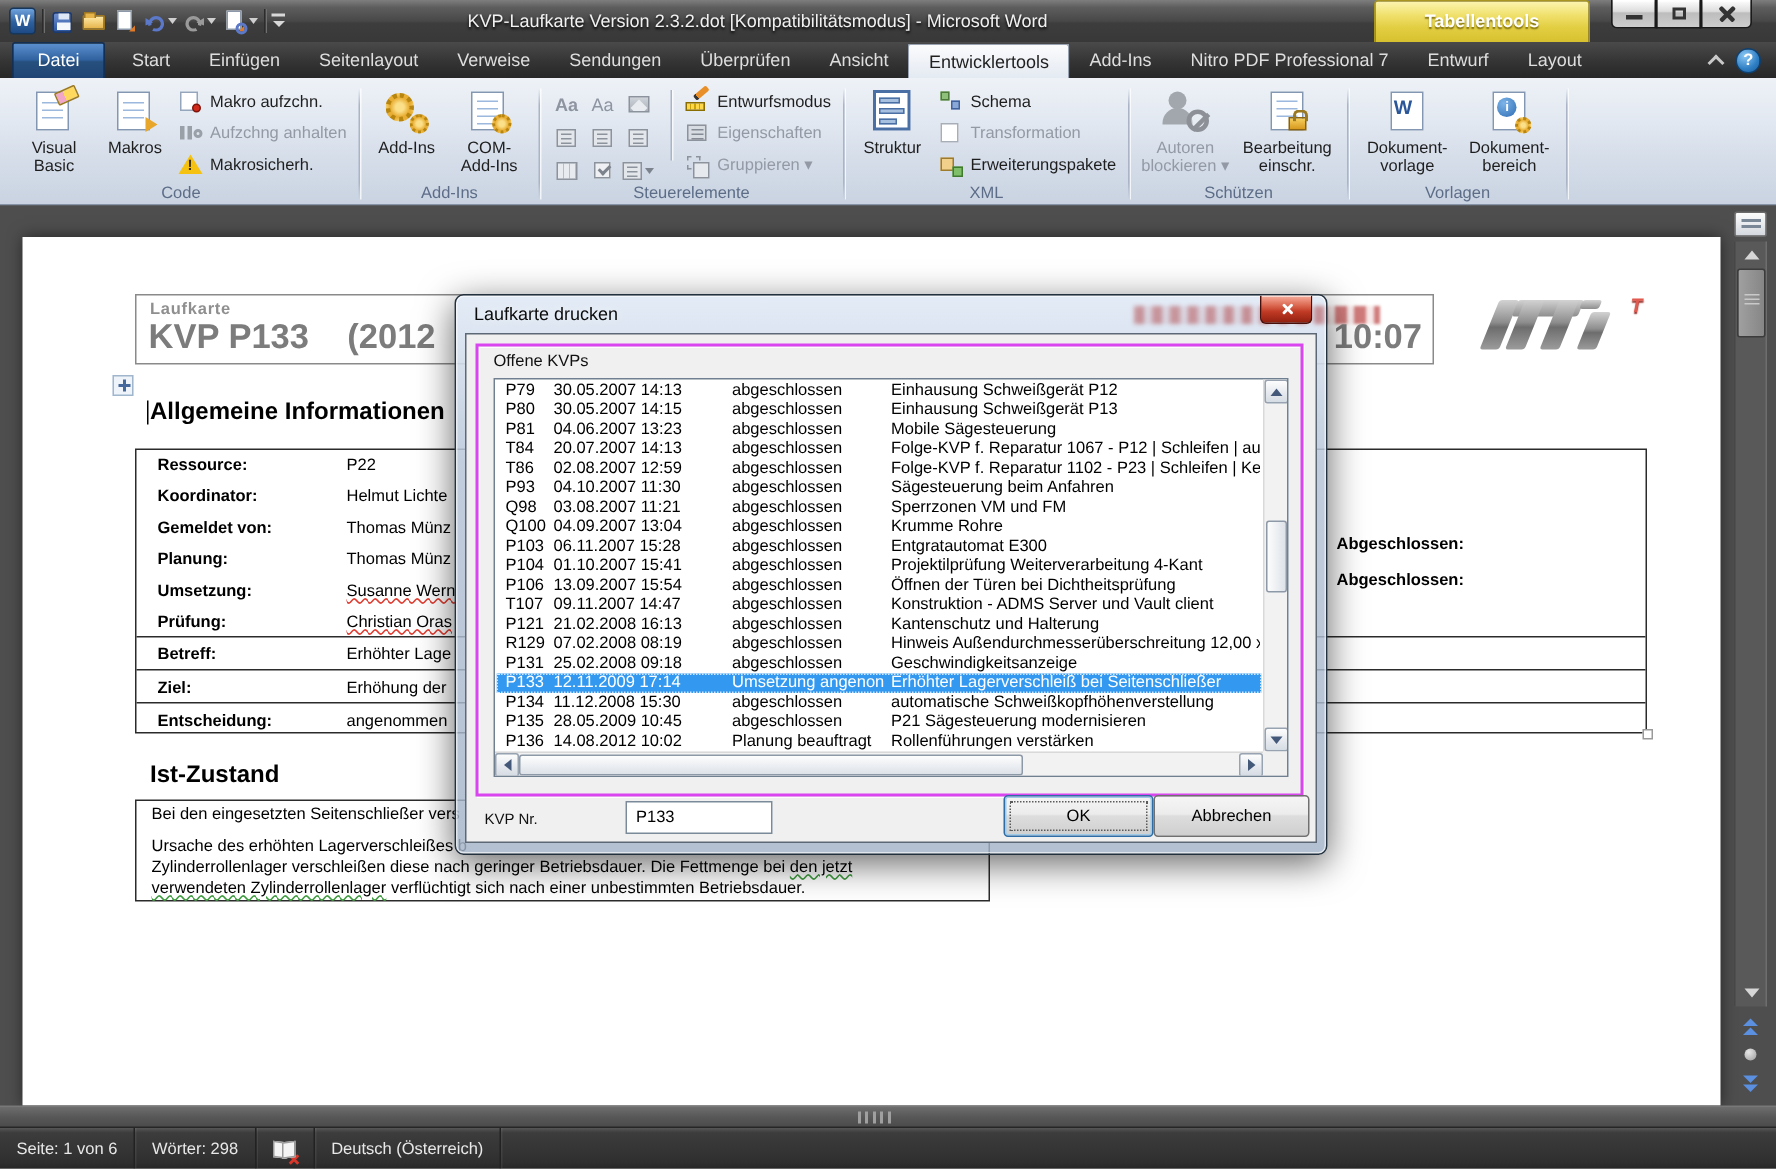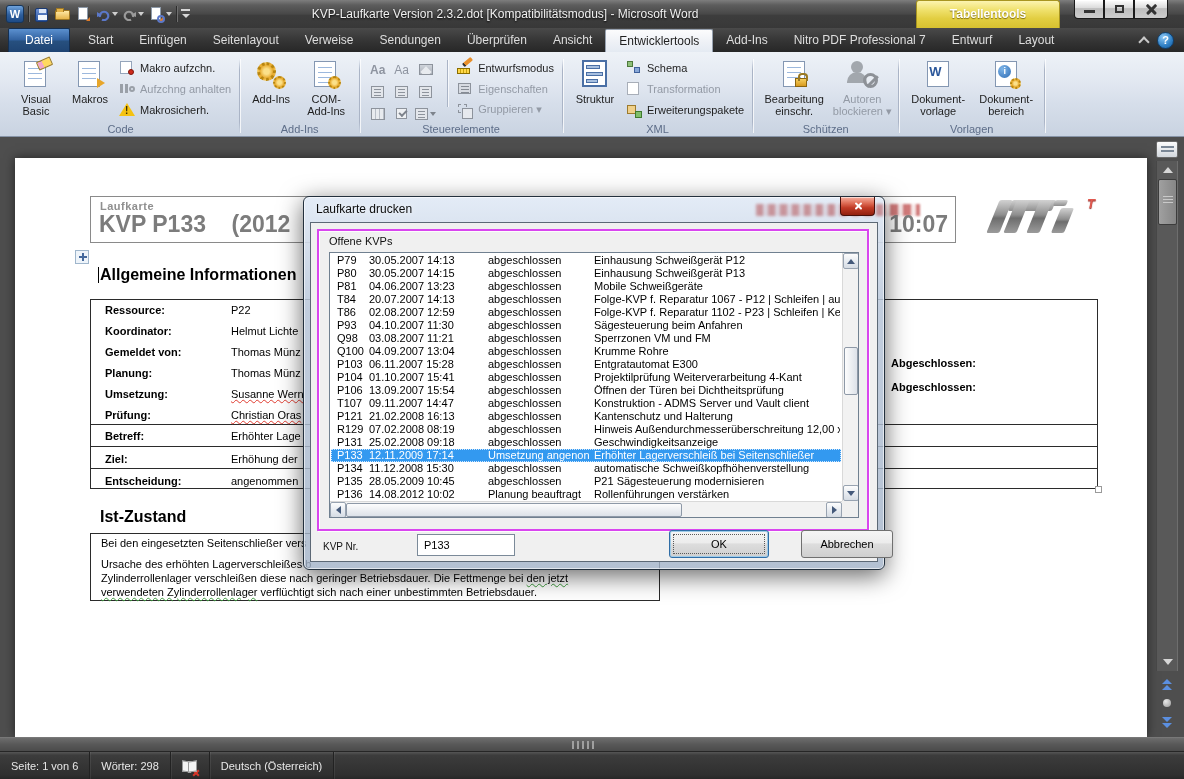--- a/index.html
+++ b/index.html
@@ -235,21 +235,21 @@
  background:linear-gradient(90deg,#fdfdfd,#dde2e9)}
 .lhthumb{position:absolute;left:16px;top:1px;width:336px;height:14px;border:1px solid #8e99a7;border-radius:2px;
  background:linear-gradient(180deg,#fdfdfd,#dde2e9)}
 .kvplbl{position:absolute;left:12px;top:318px;font-size:10px;color:#111}
 .kvpinput{position:absolute;left:106px;top:311px;width:98px;height:22px;border:1px solid #7b8a99;background:#fff;
  font-family:"Liberation Sans",sans-serif;font-size:11px;padding:0 6px;color:#000}
 .dbtn{position:absolute;top:307px;height:28px;border:1px solid #707070;border-radius:3px;font-size:11px;color:#000;
  background:linear-gradient(180deg,#f5f5f5,#ececec 45%,#dddddd 50%,#cfcfcf);display:flex;align-items:center;justify-content:center}
 .dbtn.ok{left:358px;width:100px;border-color:#2f6da6;box-shadow:0 0 0 1px #9fcbe8 inset}
 .dbtn.ok::after{content:"";position:absolute;inset:3px;border:1px dotted #5a5a5a}
-.dbtn.cancel{left:490px;width:92px}
+.dbtn.cancel{left:458px;width:104px}
 </style>
 </head>
 <body>
 
 <div class="app">
 
   <div class="titlebar">
     <div class="qat">
       <div class="wordlogo">W</div>
       <div class="qsep"></div>
@@ -462,32 +462,32 @@
             <i style="position:absolute;left:1px;top:3px;width:9px;height:9px;background:#f0d08a;border:1px solid #9c7a2e"></i>
             <i style="position:absolute;right:0;bottom:0;width:7px;height:7px;background:#7fbf6a;border:1px solid #3f7a2e"></i>
           </span>
           <span>Erweiterungspakete</span>
         </div>
       </div>
       <div class="glabel">XML</div>
     </div>
 
     <div class="rgroup">
+      <div class="bigbtn dis" style="width:62px">
+        <span class="icon32"><i class="grayper"></i><i class="graybody"></i><i class="noslash"></i></span>
+        <span>Autoren
+blockieren ▾</span>
+      </div>
       <div class="bigbtn" style="width:70px">
         <span class="icon32">
           <i class="sheet" style="left:5px"><i class="ln" style="top:5px"></i><i class="ln" style="top:10px"></i><i class="ln" style="top:15px"></i></i>
           <i class="lockb"></i>
         </span>
         <span>Bearbeitung
 einschr.</span>
-      </div>
-      <div class="bigbtn dis" style="width:62px">
-        <span class="icon32"><i class="grayper"></i><i class="graybody"></i><i class="noslash"></i></span>
-        <span>Autoren
-blockieren ▾</span>
       </div>
       <div class="glabel">Schützen</div>
     </div>
 
     <div class="rgroup">
       <div class="bigbtn" style="width:66px">
         <span class="icon32">
           <i class="sheet" style="left:5px"></i><b class="wbig">W</b>
         </span>
         <span>Dokument-
@@ -621,21 +621,21 @@
               <div class="lrow">
                 <span class="c-id">P80</span>
                 <span class="c-date">30.05.2007 14:15</span>
                 <span class="c-status">abgeschlossen</span>
                 <span class="c-desc">Einhausung Schweißgerät P13</span>
               </div>
               <div class="lrow">
                 <span class="c-id">P81</span>
                 <span class="c-date">04.06.2007 13:23</span>
                 <span class="c-status">abgeschlossen</span>
-                <span class="c-desc">Mobile Schweißgeräte</span>
+                <span class="c-desc">Mobile Sägesteuerung</span>
               </div>
               <div class="lrow">
                 <span class="c-id">T84</span>
                 <span class="c-date">20.07.2007 14:13</span>
                 <span class="c-status">abgeschlossen</span>
                 <span class="c-desc">Folge-KVP f. Reparatur 1067 - P12 | Schleifen | auffäl</span>
               </div>
               <div class="lrow">
                 <span class="c-id">T86</span>
                 <span class="c-date">02.08.2007 12:59</span>

